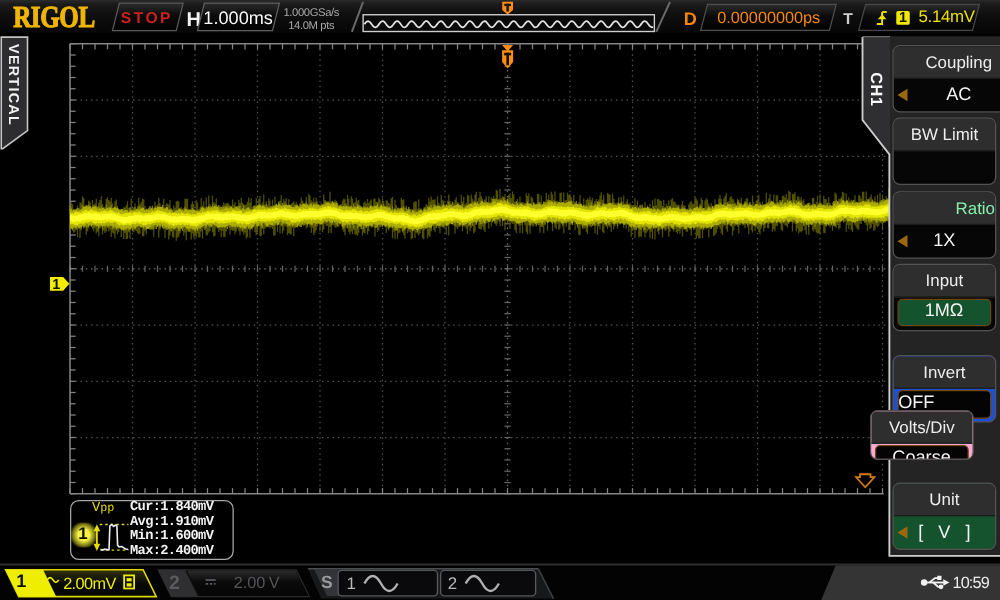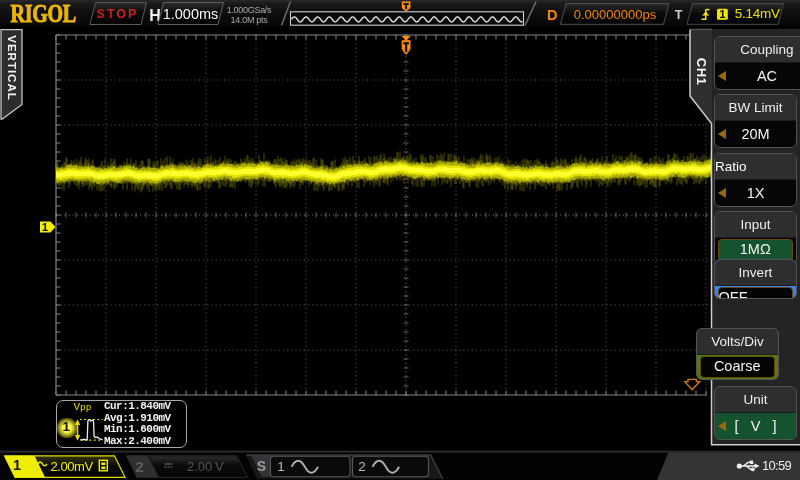--- a/index.html
+++ b/index.html
@@ -413,41 +413,39 @@
   <text x="11.5" y="43.5" font-size="13" font-weight="bold" fill="#fafafa" letter-spacing="0.5" text-anchor="middle" transform="rotate(90 11.5 43.5)">CH1</text>
 </svg>
 
 <div class="abs" style="left:714px;top:36.0px;width:106px;height:54px;border:1px solid #535353;border-radius:6px;background:#060606;box-sizing:border-box;overflow:hidden">
 <div style="height:25px;background:#2e2e2e;border-bottom:1px solid #1a1a1a;color:#ededed;font-size:13.5px;line-height:25px;text-align:center">Coupling</div>
 <div style="position:relative;height:27px;color:#f4f4f4;font-size:14.5px;line-height:27px;text-align:center">AC
 <div style="position:absolute;left:3px;top:8px;width:0;height:0;border-right:8px solid #9c680e;border-top:5px solid transparent;border-bottom:5px solid transparent"></div></div>
     </div>
 <div class="abs" style="left:714px;top:94.3px;width:83px;height:54px;border:1px solid #535353;border-radius:6px;background:#060606;box-sizing:border-box;overflow:hidden">
 <div style="height:25px;background:#2e2e2e;border-bottom:1px solid #1a1a1a;color:#ededed;font-size:13.5px;line-height:25px;text-align:center">BW Limit</div>
-<div style="position:relative;height:27px;color:#f4f4f4;font-size:14.5px;line-height:27px;text-align:center">20M
-<div style="position:absolute;left:3px;top:8px;width:0;height:0;border-right:8px solid #9c680e;border-top:5px solid transparent;border-bottom:5px solid transparent"></div></div>
     </div>
 <div class="abs" style="left:714px;top:152.6px;width:83px;height:54px;border:1px solid #535353;border-radius:6px;background:#060606;box-sizing:border-box;overflow:hidden">
-<div style="height:25px;background:#2e2e2e;border-bottom:1px solid #1a1a1a;color:#ffffff;font-size:13.5px;line-height:25px;text-align:left">Ratio</div>
+<div style="height:25px;background:#2e2e2e;border-bottom:1px solid #1a1a1a;color:#86efac;font-size:13.5px;line-height:25px;text-align:right">Ratio</div>
 <div style="position:relative;height:16px;color:#f4f4f4;font-size:14.5px;line-height:27px;text-align:center">1X
 <div style="position:absolute;left:3px;top:8px;width:0;height:0;border-right:8px solid #9c680e;border-top:5px solid transparent;border-bottom:5px solid transparent"></div></div>
     </div>
 <div class="abs" style="left:714px;top:210.9px;width:83px;height:54px;border:1px solid #535353;border-radius:6px;background:#060606;box-sizing:border-box;overflow:hidden">
 <div style="height:25px;background:#2e2e2e;border-bottom:1px solid #1a1a1a;color:#ededed;font-size:13.5px;line-height:25px;text-align:center">Input</div>
 <div style="position:relative;height:26px">
         <div style="position:absolute;left:2.5px;top:1px;right:3px;height:22.5px;border:1.5px solid #6e4608;border-radius:4px;background:#14532d;box-sizing:border-box;color:#f4f4f4;font-size:14.5px;line-height:19.5px;text-align:center">1MΩ</div>
       </div>
     </div>
-<div class="abs" style="left:714px;top:259px;width:83px;height:40px;border:1px solid #535353;border-radius:6px;background:#3b82f6;box-sizing:border-box;overflow:hidden">
+<div class="abs" style="left:714px;top:284px;width:83px;height:54px;border:1px solid #535353;border-radius:6px;background:#1d4ed8;box-sizing:border-box;overflow:hidden">
 <div style="height:25px;background:#2e2e2e;border-bottom:1px solid #1a1a1a;color:#ededed;font-size:13.5px;line-height:25px;text-align:center">Invert</div>
 <div style="position:relative;height:26px">
         <div style="position:absolute;left:2.5px;top:1px;right:3px;height:22.5px;border:1.5px solid #6e4608;border-radius:4px;background:#040404;box-sizing:border-box;color:#f4f4f4;font-size:14.5px;line-height:19.5px;text-align:left">OFF</div>
       </div>
     </div>
-<div class="abs" style="left:696px;top:327.5px;width:83px;height:52px;border:1px solid #535353;border-radius:6px;background:#4d7c0f;box-sizing:border-box;overflow:hidden">
+<div class="abs" style="left:696px;top:327.5px;width:83px;height:40px;border:1px solid #535353;border-radius:6px;background:#f9a8d4;box-sizing:border-box;overflow:hidden">
 <div style="height:25px;background:#2e2e2e;border-bottom:1px solid #1a1a1a;color:#ededed;font-size:13.5px;line-height:25px;text-align:center">Volts/Div</div>
 <div style="position:relative;height:26px">
         <div style="position:absolute;left:2.5px;top:1px;right:3px;height:22.5px;border:1.5px solid #6e4608;border-radius:4px;background:#040404;box-sizing:border-box;color:#f4f4f4;font-size:14.5px;line-height:19.5px;text-align:center">Coarse</div>
       </div>
     </div>
 <div class="abs" style="left:714px;top:385.8px;width:83px;height:54px;border:1px solid #535353;border-radius:6px;background:#14532d;box-sizing:border-box;overflow:hidden">
 <div style="height:25px;background:#2e2e2e;border-bottom:1px solid #1a1a1a;color:#ededed;font-size:13.5px;line-height:25px;text-align:center">Unit</div>
 <div style="position:relative;height:27px;color:#f4f4f4;font-size:14.5px;line-height:27px;text-align:center">[&nbsp;&nbsp;&nbsp;V&nbsp;&nbsp;&nbsp;]
 <div style="position:absolute;left:3px;top:8px;width:0;height:0;border-right:8px solid #9c680e;border-top:5px solid transparent;border-bottom:5px solid transparent"></div></div>
     </div>

